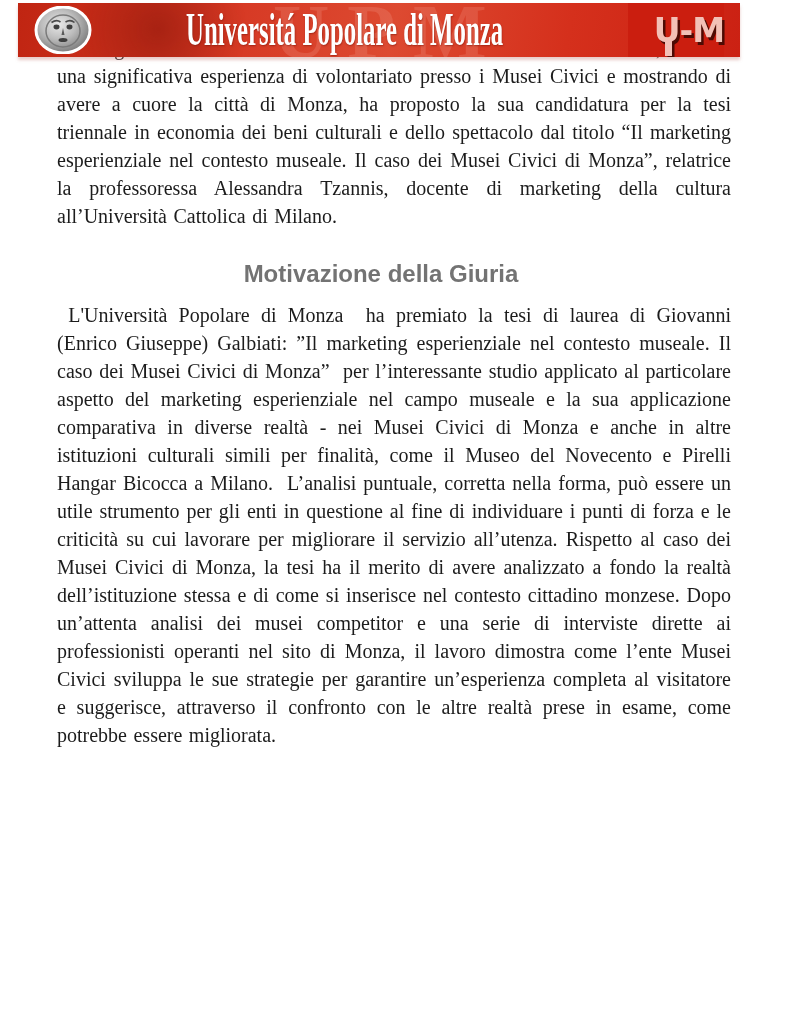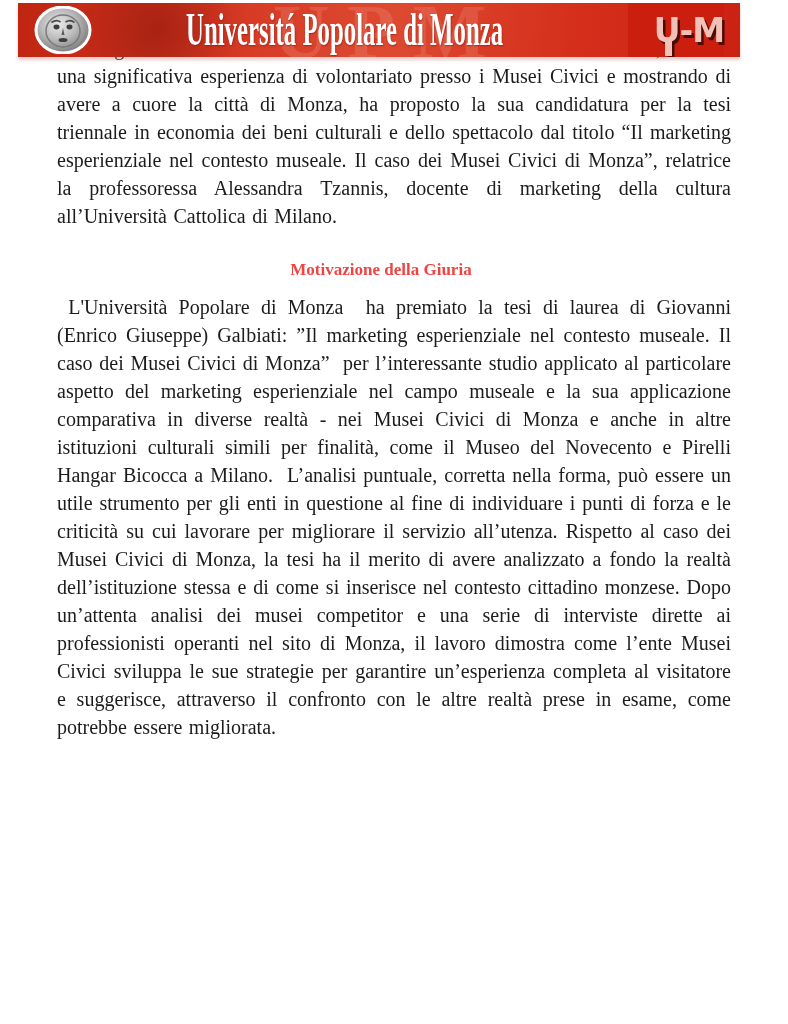--- a/index.html
+++ b/index.html
@@ -32,22 +32,22 @@
   .doc-title{font-family:"DejaVu Sans",sans-serif;font-weight:bold;color:#36363d;
              font-size:48px;line-height:1.12;letter-spacing:4px;white-space:nowrap;
              transform:scaleX(.56);transform-origin:center;
              text-shadow:-2px 2px 0 #bcbcbc;}
   .doc-title.line2{margin-top:9px;letter-spacing:7px;}
 
   
   .content{padding:6px 57px 0 57px;}
   .body-par{margin:0;font-size:20px;line-height:28px;text-align:justify;
             white-space:pre-wrap;word-spacing:1.5px;color:#1c1c1c;}
-  .section-heading{margin:30px 26px 13px 0;text-align:center;font-size:17px;font-weight:bold;
-            color:#ef4444;font-family:Liberation Serif, serif;}
+  .section-heading{margin:30px 26px 13px 0;text-align:center;font-size:24px;font-weight:bold;
+            color:#737373;font-family:Liberation Sans, sans-serif;}
   .prize-line{margin:2px 0 0 0;text-align:center;padding-right:68px;font-weight:bold;
             font-size:26px;white-space:pre;word-spacing:6px;color:#171717;}
 </style>
 </head>
 <body>
 
 <div class="page">
 
   <header class="banner">
     <div class="wm-face"></div>

